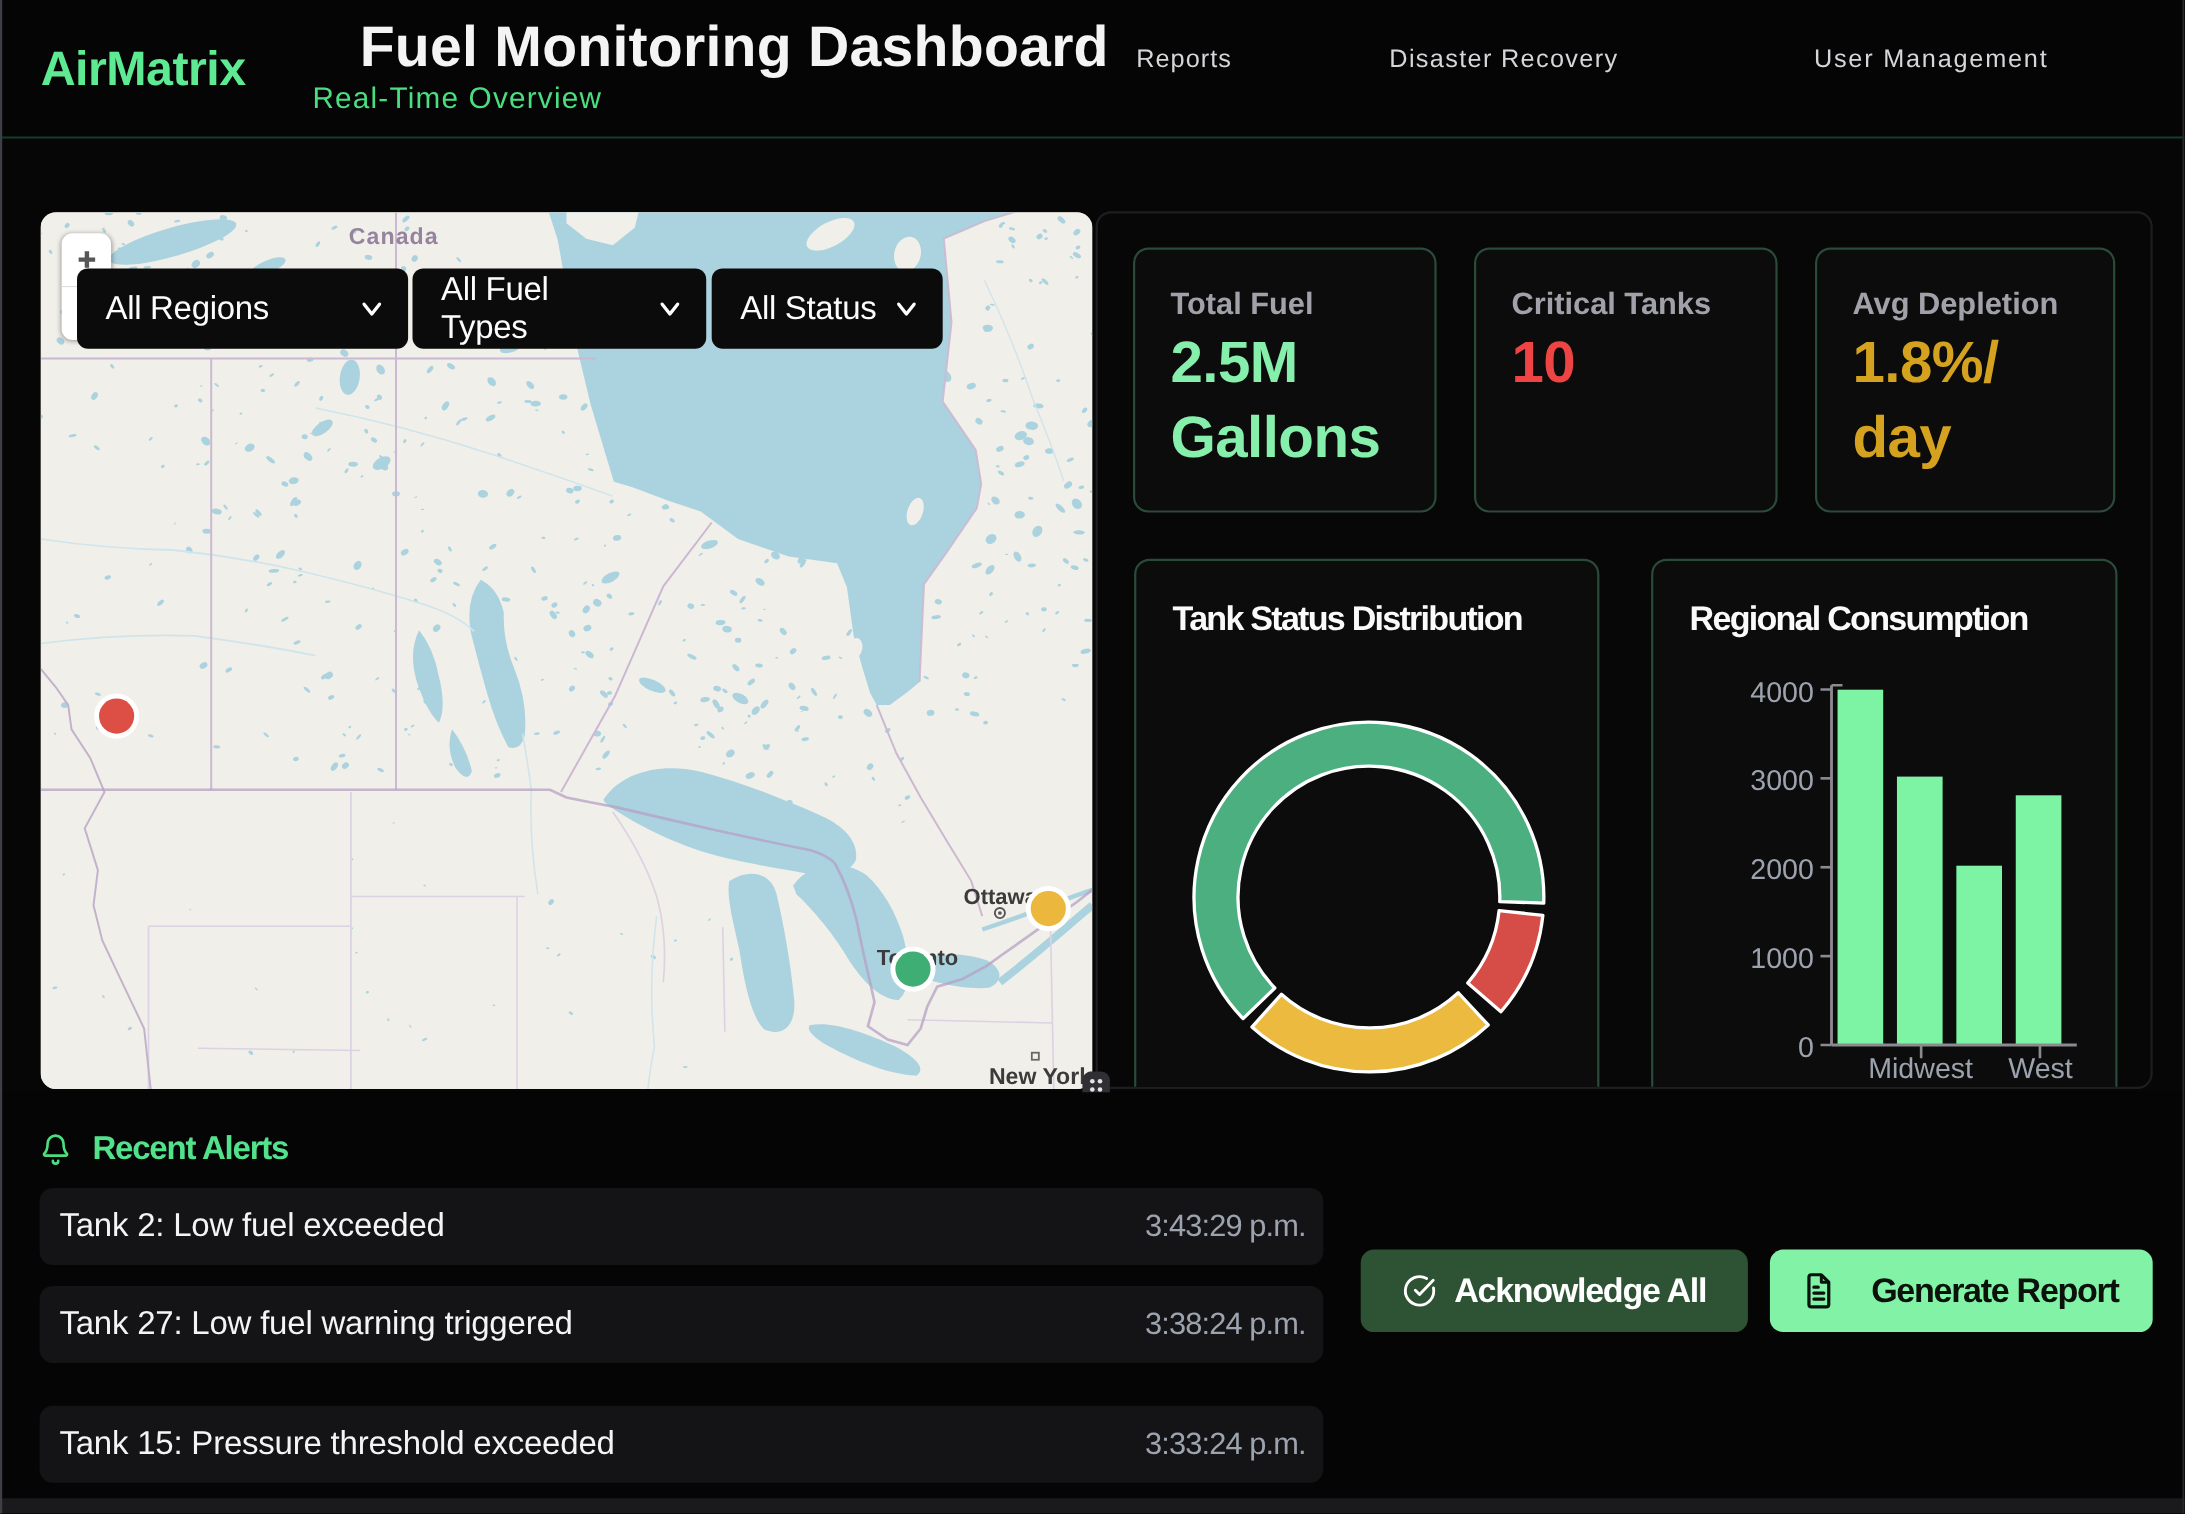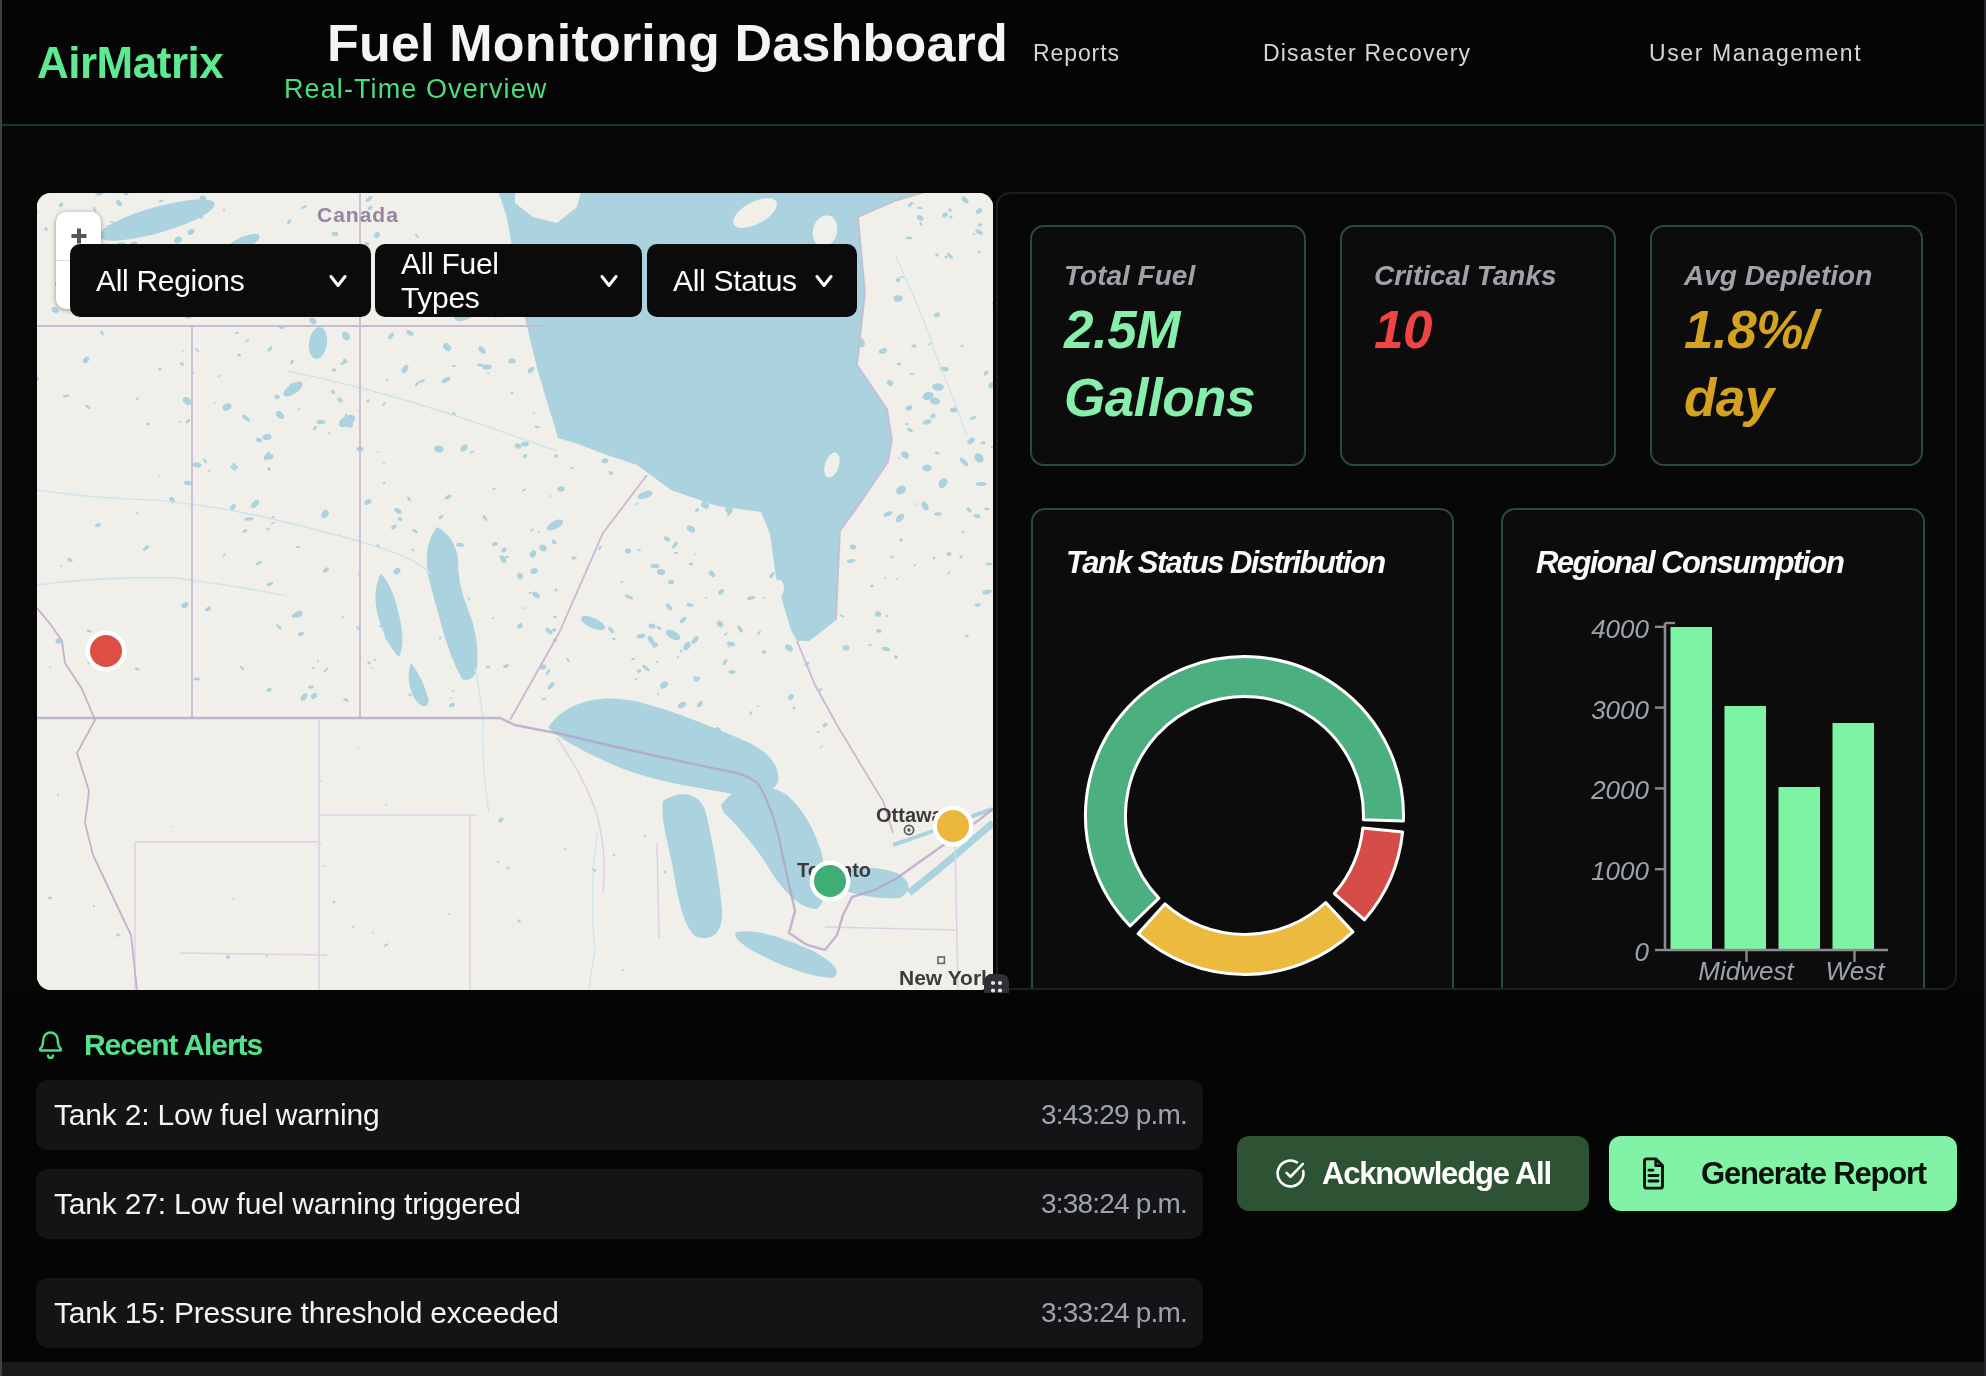--- a/index.html
+++ b/index.html
@@ -20,21 +20,21 @@
 #zoomctl { left:56px; top:212px; width:45px; height:97px; background:#ffffff;
   border-radius:10px; box-shadow:0 1px 5px rgba(0,0,0,0.4); }
 #zoomctl .zline { position:absolute; left:0; right:0; top:48px; height:1px; background:#dddddd; }
 .dd { position:absolute; top:244px; height:73px; background:#0b0b0b; border-radius:10px;
   color:#fcfcfc; font-size:30px; font-weight:500; letter-spacing:-0.3px; display:flex; align-items:center;
   justify-content:space-between; padding:0 24px 0 26px; }
 .dd svg { flex:0 0 auto; }
 
 #rpanel { left:996px; top:192px; width:961px; height:798px; background:#070707;
   border:2px solid #1e1e22; border-radius:14px; overflow:hidden; }
-.card { position:absolute; background:#0c0c0c; border:2px solid #2b4b3a; border-radius:14px;font-style:italic; }
+.card { position:absolute; background:#0c0c0c; border:2px solid #2b4b3a; border-radius:14px; }
 .statlabel { position:absolute; left:32px; top:33px; font-size:28px; font-weight:600; color:#a1a1aa; }
 .statval { position:absolute; left:32px; top:69px; font-size:53px; font-weight:bold; line-height:68px; letter-spacing:-0.5px; }
 .ctitle { position:absolute; left:33px; top:35px; font-size:31px; font-weight:bold; color:#fafafa; letter-spacing:-1.6px; }
 
 #handle { left:984px; top:974px; width:25px; height:33px; background:#2f2f34; border-radius:8px; }
 
 #alerts { left:0px; top:993px; width:1986px; height:369px; background:#050505; }
 #alerthead { left:84px; top:1028px; font-size:30px; font-weight:bold; color:#53e28b; letter-spacing:-1.1px; }
 .arow { left:36px; width:1167px; height:70px; background:#141416; border-radius:12px;
   display:flex; align-items:center; justify-content:space-between; padding:0 16px 0 18px; }
@@ -709,21 +709,21 @@
     </svg>
   </div>
 
   <div id="alerts" class="abs"></div>
   <svg class="abs" style="left:36px; top:1026px;" width="29" height="37" viewBox="0 0 24 24">
     <path d="M6 8 A6 6 0 0 1 18 8 C18 12 19.5 14.5 20.5 15.5 A1 1 0 0 1 20 17 L4 17 A1 1 0 0 1 3.5 15.5 C4.5 14.5 6 12 6 8 Z" fill="none" stroke="#4ade80" stroke-width="2" stroke-linecap="round" stroke-linejoin="round"></path>
     <path d="M10 21 A2 2 0 0 0 14 21" fill="none" stroke="#4ade80" stroke-width="2" stroke-linecap="round"></path>
   </svg>
   <div id="alerthead" class="abs">Recent Alerts</div>
   <div class="abs arow" style="top:1080px;">
-      <span class="amsg">Tank 2: Low fuel warning</span>
+      <span class="amsg">Tank 2: Low fuel exceeded</span>
       <span class="atime">3:43:29 p.m.</span>
     </div>
   <div class="abs arow" style="top:1169px;">
       <span class="amsg">Tank 27: Low fuel warning triggered</span>
       <span class="atime">3:38:24 p.m.</span>
     </div>
   <div class="abs arow" style="top:1258px;margin-top:20px;">
       <span class="amsg">Tank 15: Pressure threshold exceeded</span>
       <span class="atime">3:33:24 p.m.</span>
     </div>

